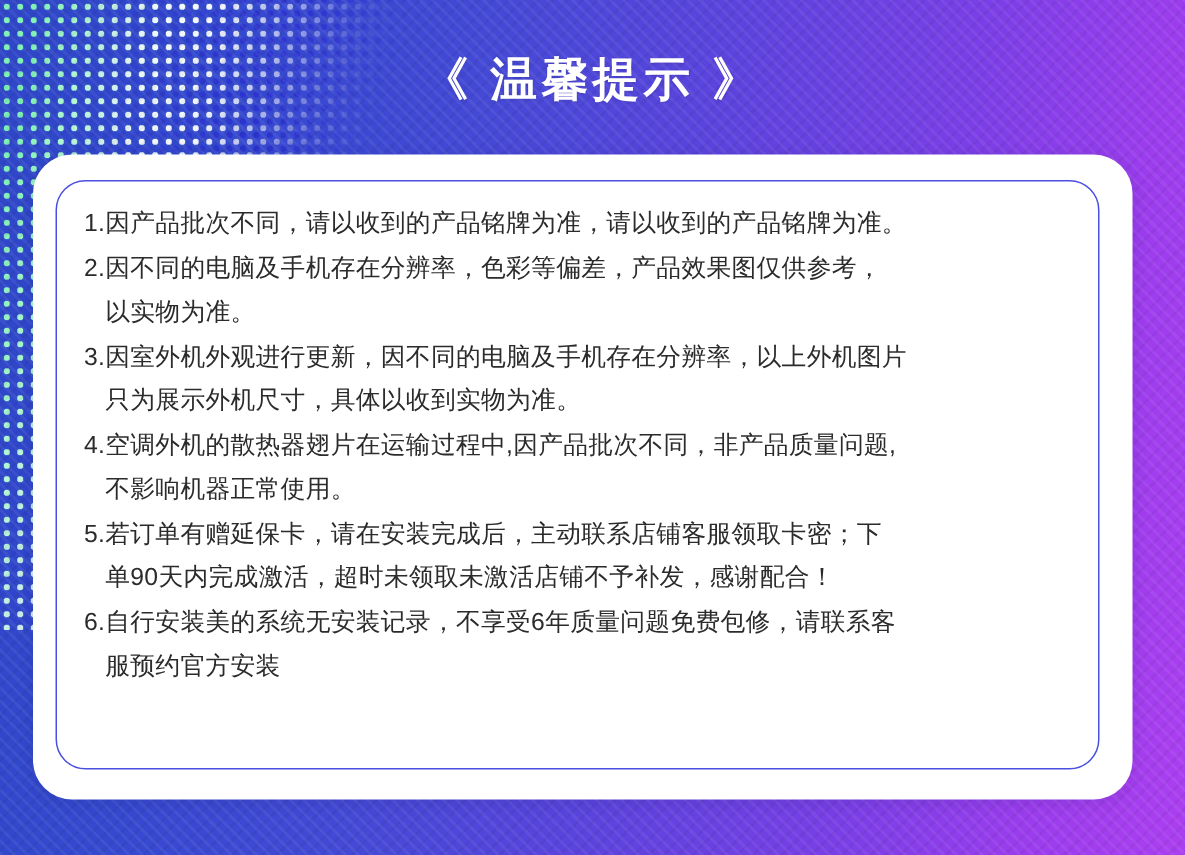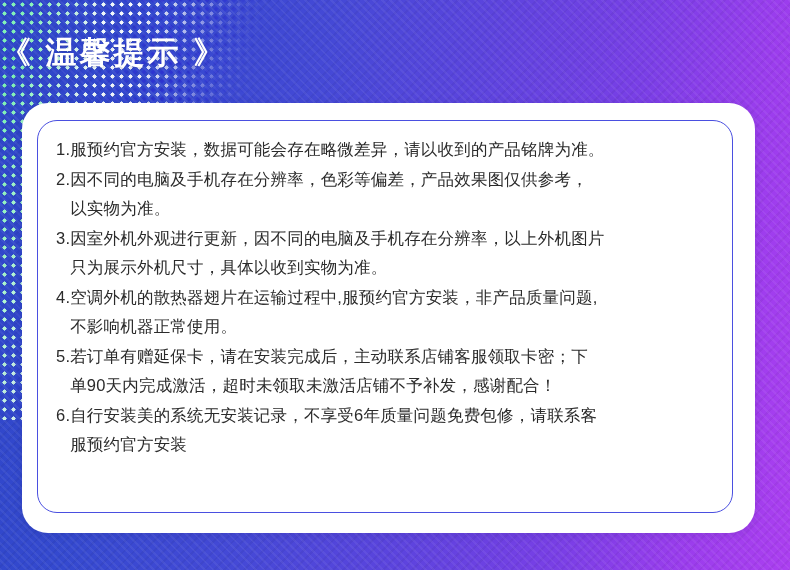--- a/index.html
+++ b/index.html
@@ -44,20 +44,21 @@
     position:absolute;inset:0;
     background-image:radial-gradient(circle at 50% 50%, #2b2fd0 0 2.0px, rgba(0,0,0,0) 2.35px);
     background-size:9px 9px;
     background-position:4.5px 4.5px;
     -webkit-mask-image:linear-gradient(100deg, rgba(0,0,0,0) 12%, rgba(0,0,0,0.35) 26%, rgba(0,0,0,0.95) 40%, #000 50%, rgba(0,0,0,0.4) 62%, rgba(0,0,0,0) 72%);
             mask-image:linear-gradient(100deg, rgba(0,0,0,0) 12%, rgba(0,0,0,0.35) 26%, rgba(0,0,0,0.95) 40%, #000 50%, rgba(0,0,0,0.4) 62%, rgba(0,0,0,0) 72%);
   }
 
   #page-title{
     position:absolute;left:0;right:0;top:34px;
+    text-align:center;
     color:#ffffff;
     font-size:31px;
     font-weight:bold;
     letter-spacing:3px;
     line-height:1.2;
     white-space:pre;
     text-shadow:0 1px 2px rgba(0,0,0,0.12);
   }
 
   #card{
@@ -107,35 +108,35 @@
 
   <div id="tex-diag"></div>
 
   <div id="page-title">《 温馨提示 》</div>
 
   <div id="card">
     <div id="card-inner">
       <ul id="notice-list">
           <li class="notice-item">
             <span class="notice-index">1.</span>
-            <span class="notice-text">服预约官方安装，数据可能会存在略微差异，请以收到的产品铭牌为准。</span>
+            <span class="notice-text">因产品批次不同，请以收到的产品铭牌为准，请以收到的产品铭牌为准。</span>
           </li>
           <li class="notice-item">
             <span class="notice-index">2.</span>
             <span class="notice-text">因不同的电脑及手机存在分辨率，色彩等偏差，产品效果图仅供参考，
 以实物为准。</span>
           </li>
           <li class="notice-item">
             <span class="notice-index">3.</span>
             <span class="notice-text">因室外机外观进行更新，因不同的电脑及手机存在分辨率，以上外机图片
 只为展示外机尺寸，具体以收到实物为准。</span>
           </li>
           <li class="notice-item">
             <span class="notice-index">4.</span>
-            <span class="notice-text">空调外机的散热器翅片在运输过程中,服预约官方安装，非产品质量问题,
+            <span class="notice-text">空调外机的散热器翅片在运输过程中,因产品批次不同，非产品质量问题,
 不影响机器正常使用。</span>
           </li>
           <li class="notice-item">
             <span class="notice-index">5.</span>
             <span class="notice-text">若订单有赠延保卡，请在安装完成后，主动联系店铺客服领取卡密；下
 单90天内完成激活，超时未领取未激活店铺不予补发，感谢配合！</span>
           </li>
           <li class="notice-item">
             <span class="notice-index">6.</span>
             <span class="notice-text">自行安装美的系统无安装记录，不享受6年质量问题免费包修，请联系客

